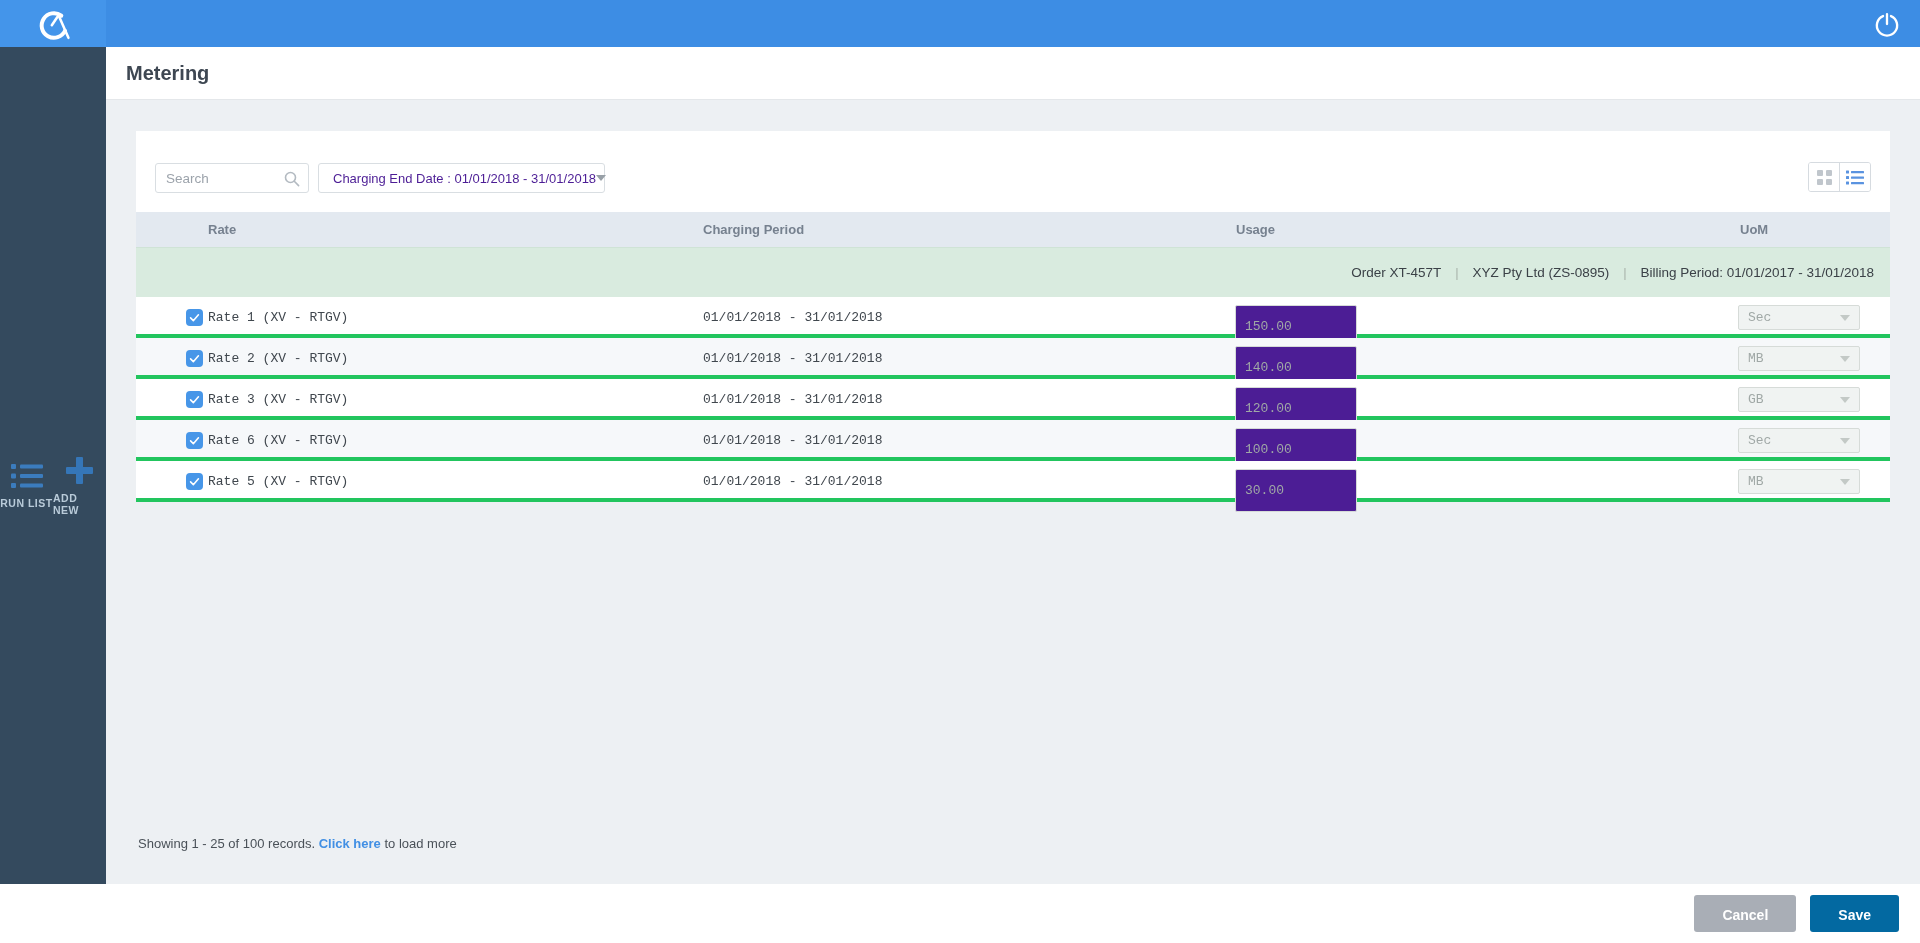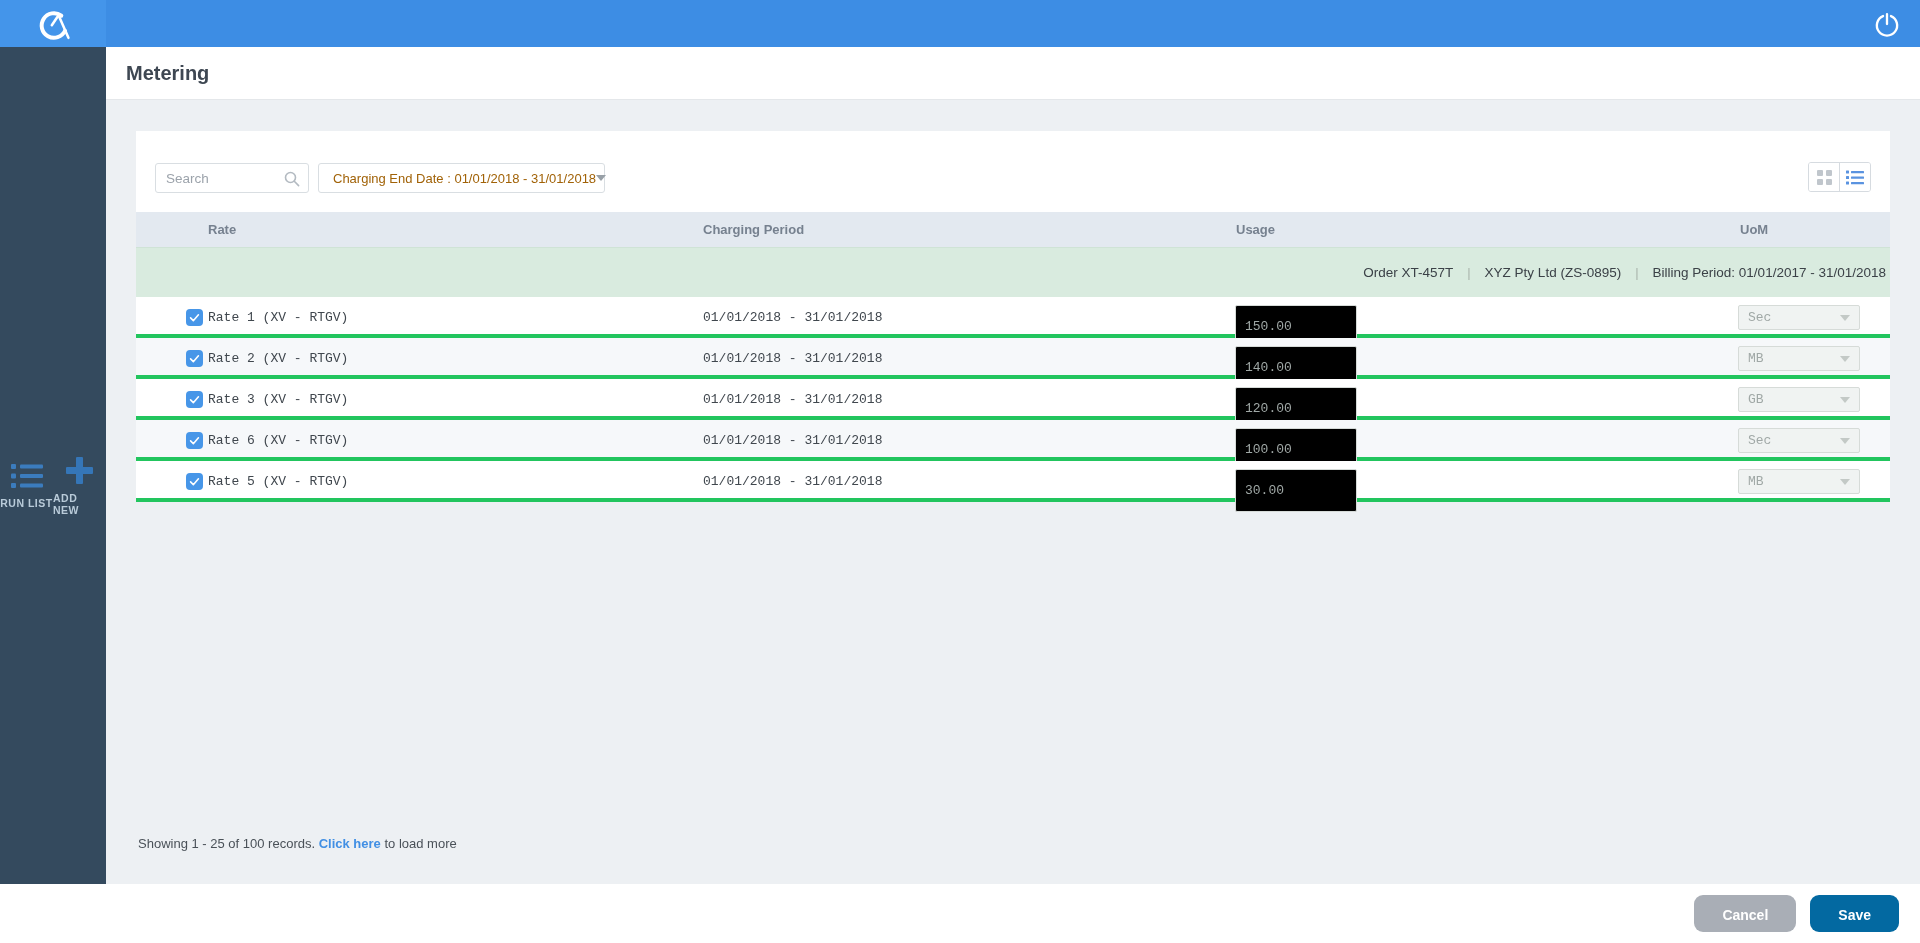--- a/index.html
+++ b/index.html
@@ -32,67 +32,67 @@
   .toolbar { position:absolute; left:30px; top:31px; width:1754px; height:81px; background:#FFFFFF; }
   .search-box { position:absolute; left:19px; top:32px; width:154px; height:30px;
                 border:1px solid #D9DEE2; border-radius:3px; background:#fff; }
   .search-box input { position:absolute; left:10px; top:0; width:118px; height:28px; border:none; outline:none;
                       font-family:inherit; font-size:13.5px; color:#5a6167; background:transparent; }
   .search-box input::placeholder { color:#9CA3AB; }
   .search-glyph { position:absolute; right:8px; top:7px; }
   .filter { position:absolute; left:182px; top:32px; width:287px; height:30px; border:1px solid #D9DEE2;
             border-radius:3px; background:#fff; display:flex; align-items:center; padding:0 12px 0 14px;
             cursor:pointer; }
-  .filter-text { flex:1; font-size:13px; color:#a16207; white-space:nowrap; }
+  .filter-text { flex:1; font-size:13px; color:#4c1d95; white-space:nowrap; }
   .caret { width:0; height:0; border-left:5px solid transparent; border-right:5px solid transparent;
            border-top:6px solid #98A0A7; }
   .view-toggle { position:absolute; left:1672px; top:31px; width:63px; height:30px; border:1px solid #D6DBE0;
                  border-radius:3px; background:#fff; display:flex; overflow:hidden; }
   .vt-btn { flex:1; border:none; background:#fff; display:flex; align-items:center; justify-content:center; cursor:pointer; }
   .vt-btn + .vt-btn { border-left:1px solid #D6DBE0; }
 
   
   .grid { position:absolute; left:30px; top:112px; width:1754px; }
   .g-header { position:relative; height:35px; background:#E3E9F0; }
   .g-header .cell { position:absolute; top:0; height:35px; display:flex; align-items:center;
                     font-size:13px; font-weight:bold; color:#76818F; }
   .c-rate    { left:72px; }
   .c-period  { left:567px; }
   .c-usage   { left:1100px; }
   .c-uom     { left:1604px; }
   .group-row { position:relative; height:50px; background:#D9EBDF; border-top:1px solid #cfe3d6;
-               display:flex; align-items:center; justify-content:flex-end; padding-right:4px; gap:14px; }
+               display:flex; align-items:center; justify-content:flex-end; padding-right:16px; gap:14px; }
   .group-row span { font-size:13.5px; color:#3B4147; }
   .group-row .pipe { color:#A9B4AC; font-size:13px; }
   .row { position:relative; height:41px; background:#FFFFFF; border-bottom:4px solid #22c55e;font-family:Liberation Mono, monospace; }
   .row.alt { background:#F6F8FA; }
   .row .rc { position:absolute; top:0; height:40px; display:flex; align-items:center;
              font-size:13px; color:#40474E; }
   .rc-check { left:50px; }
   .rc-rate  { left:72px; }
   .rc-period{ left:567px; }
   .checkbox { width:17px; height:17px; background:#4796E8; border-radius:4px; display:flex;
               align-items:center; justify-content:center; cursor:pointer; }
-  .usage-input { position:absolute; left:1099px; top:8px; width:122px; height:43px; background:#000000;
+  .usage-input { position:absolute; left:1099px; top:8px; width:122px; height:43px; background:#4c1d95;
                  border:1px solid #D6DBD8; border-radius:2px; font-family:inherit; font-size:13px;
                  color:#A0A8A6; padding:0 0 0 9px; outline:none; }
   .uom-select { position:absolute; left:1602px; top:8px; width:122px; height:25px; background:#F0F3F2;
                 border:1px solid #D6DBD8; border-radius:2px; display:flex; align-items:center;
                 padding:0 9px; font-size:13px; color:#A0A8A6; }
   .uom-select .sel-caret { margin-left:auto; width:0; height:0; border-left:5px solid transparent;
                 border-right:5px solid transparent; border-top:6px solid #C3C9C6; }
 
   
   .paging { position:absolute; left:32px; top:736px; font-size:13px; color:#4A5158; }
   .paging .link { color:#418FE4; font-weight:bold; cursor:pointer; }
 
   
   .footerbar { position:absolute; left:0; top:884px; width:1920px; height:59px; background:#FFFFFF;
                display:flex; align-items:center; justify-content:flex-end; gap:14px; padding-right:21px; }
-  .btn { height:37px; border:none; border-radius:9px; font-family:inherit; font-size:14px;
+  .btn { height:37px; border:none; border-radius:3px; font-family:inherit; font-size:14px;
          font-weight:bold; color:#FFFFFF; cursor:pointer; padding:12px 28px; }
   .btn-cancel { background:#A9AEB6; }
   .btn-save   { background:#0369a1; }
 </style>
 </head>
 <body>
 
 <div class="canvas">
 
   <header class="topbar">

